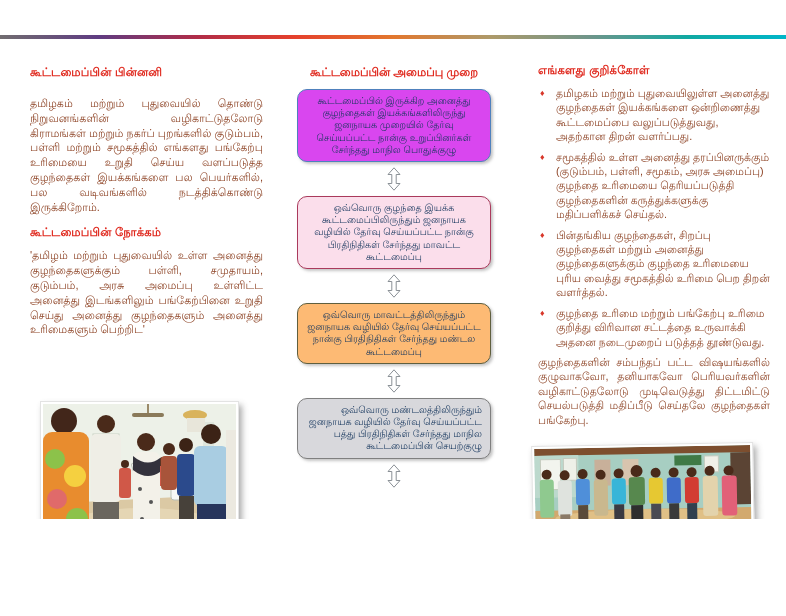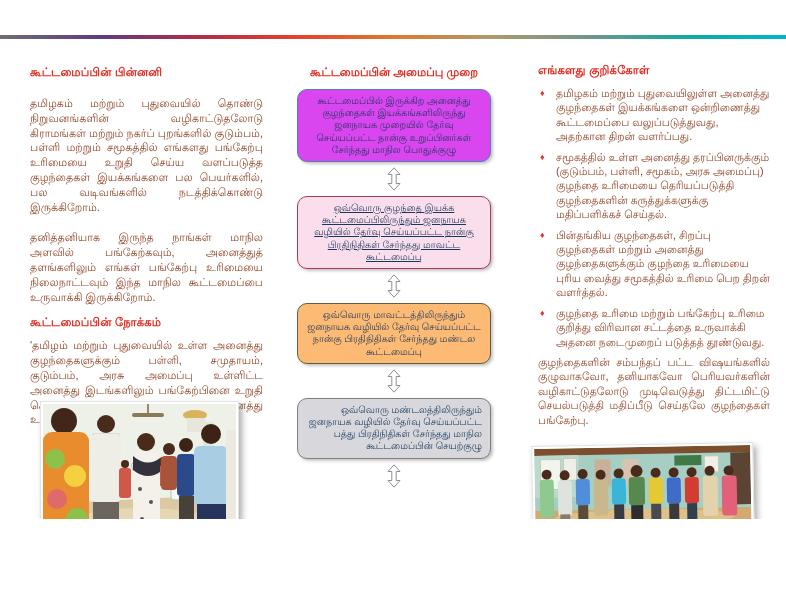--- a/index.html
+++ b/index.html
@@ -38,21 +38,20 @@
 </head>
 <body>
 
 <div class="page">
 
   <div id="top-bar" class="bar" style="background: linear-gradient(90deg, rgb(113, 109, 112), rgb(95, 60, 130), rgb(176, 44, 72), rgb(229, 64, 44), rgb(226, 119, 46), rgb(173, 154, 106), rgb(111, 149, 138), rgb(16, 169, 162), rgb(0, 182, 201));"></div>
 
   <div id="col-left" class="col">
     <div class="h-red">கூட்டமைப்பின் பின்னனி</div>
     <p class="body-txt">தமிழகம் மற்றும் புதுவையில் தொண்டு நிறுவனங்களின் வழிகாட்டுதலோடு கிராமங்கள் மற்றும் நகர்ப் புறங்களில் குடும்பம், பள்ளி மற்றும் சமூகத்தில் எங்களது பங்கேற்பு உரிமையை உறுதி செய்ய வளப்படுத்த குழந்தைகள் இயக்கங்களை பல பெயர்களில், பல வடிவங்களில் நடத்திக்கொண்டு இருக்கிறோம்.</p>
-    <p class="body-txt">தனித்தனியாக இருந்த நாங்கள் மாநில அளவில் பங்கேற்கவும், அனைத்துத் தளங்களிலும் எங்கள் பங்கேற்பு உரிமையை நிலைநாட்டவும் இந்த மாநில கூட்டமைப்பை உருவாக்கி இருக்கிறோம்.</p>
     <div class="h-red">கூட்டமைப்பின் நோக்கம்</div>
     <p class="quote-txt">'தமிழம் மற்றும் புதுவையில் உள்ள அனைத்து குழந்தைகளுக்கும் பள்ளி, சமுதாயம், குடும்பம், அரசு அமைப்பு உள்ளிட்ட அனைத்து இடங்களிலும் பங்கேற்பினை உறுதி செய்து அனைத்து குழந்தைகளும் அனைத்து உரிமைகளும் பெற்றிட'</p>
   </div>
 
   <div id="photo-left" class="photo">
     <svg width="193" height="142" viewBox="0 0 193 142">
       <g>
         <rect width="193" height="142" fill="#edf1e8"></rect>
         <path d="M0,100 L193,90 L193,142 L0,142 Z" fill="#dbc9a4"></path>
         <ellipse cx="100" cy="122" rx="75" ry="18" fill="#e9dcba" opacity="0.7"></ellipse>
@@ -125,21 +124,21 @@
   </div>
 
   <div id="col-mid" class="col">
     <div class="fc-heading">கூட்டமைப்பின் அமைப்பு முறை</div>
 
     <div class="fc-box" style="background: #d946ef; border-color: rgb(79, 129, 189);">கூட்டமைப்பில் இருக்கிற அனைத்து குழந்தைகள் இயக்கங்களிலிருந்து ஜனநாயக முறையில் தேர்வு செய்யப்பட்ட நான்கு உறுப்பினர்கள் சேர்ந்தது மாநில பொதுக்குழு</div>
     <svg class="fc-arrow" width="14" height="24" viewBox="0 0 14 24">
       <path d="M7,0.8 L13,7.5 L9.2,7.5 L9.2,16.5 L13,16.5 L7,23.2 L1,16.5 L4.8,16.5 L4.8,7.5 L1,7.5 Z" fill="#ffffff" stroke="#8a9096" stroke-width="1"></path>
     </svg>
 
-    <div class="fc-box" style="background: rgb(251, 222, 235); border-color: rgb(170, 58, 92); text-decoration: underline;">ஒவ்வொரு குழந்தை இயக்க கூட்டமைப்பிலிருந்தும் ஜனநாயக வழியில் தேர்வு செய்யப்பட்ட நான்கு பிரதிநிதிகள் சேர்ந்தது மாவட்ட கூட்டமைப்பு</div>
+    <div class="fc-box" style="background: rgb(251, 222, 235); border-color: rgb(170, 58, 92);">ஒவ்வொரு குழந்தை இயக்க கூட்டமைப்பிலிருந்தும் ஜனநாயக வழியில் தேர்வு செய்யப்பட்ட நான்கு பிரதிநிதிகள் சேர்ந்தது மாவட்ட கூட்டமைப்பு</div>
     <svg class="fc-arrow" width="14" height="24" viewBox="0 0 14 24">
       <path d="M7,0.8 L13,7.5 L9.2,7.5 L9.2,16.5 L13,16.5 L7,23.2 L1,16.5 L4.8,16.5 L4.8,7.5 L1,7.5 Z" fill="#ffffff" stroke="#8a9096" stroke-width="1"></path>
     </svg>
 
     <div class="fc-box" style="background: #fdba74; border-color: rgb(95, 95, 63);">ஒவ்வொரு மாவட்டத்திலிருந்தும் ஜனநாயக வழியில் தேர்வு செய்யப்பட்ட நான்கு பிரதிநிதிகள் சேர்ந்தது மண்டல கூட்டமைப்பு</div>
     <svg class="fc-arrow" width="14" height="24" viewBox="0 0 14 24">
       <path d="M7,0.8 L13,7.5 L9.2,7.5 L9.2,16.5 L13,16.5 L7,23.2 L1,16.5 L4.8,16.5 L4.8,7.5 L1,7.5 Z" fill="#ffffff" stroke="#8a9096" stroke-width="1"></path>
     </svg>
 
     <div class="fc-box" style="background: rgb(216, 216, 220); border-color: rgb(127, 127, 127); text-align: right;">ஒவ்வொரு மண்டலத்திலிருந்தும் ஜனநாயக வழியில் தேர்வு செய்யப்பட்ட பத்து பிரதிநிதிகள் சேர்ந்தது மாநில கூட்டமைப்பின் செயற்குழு</div>

